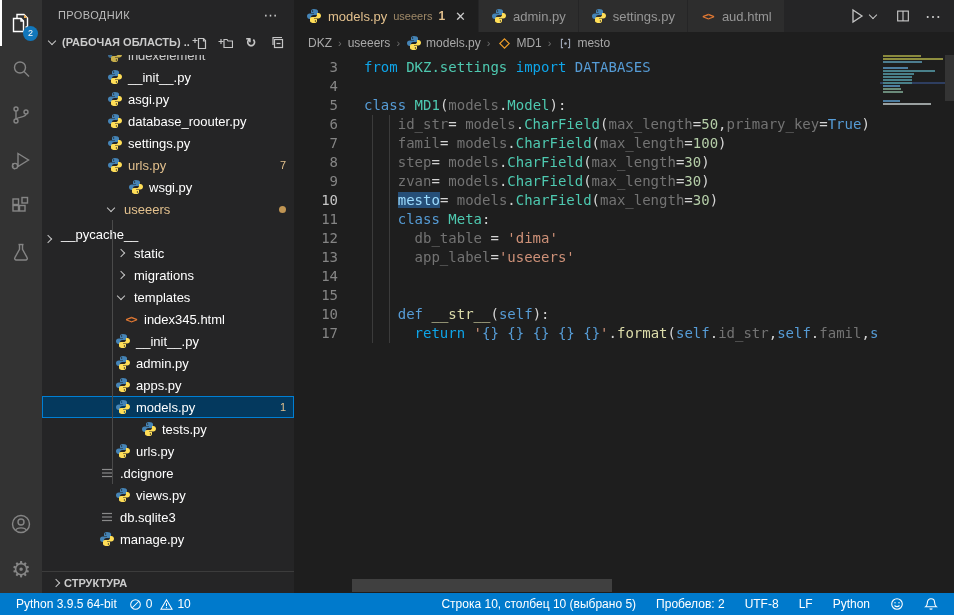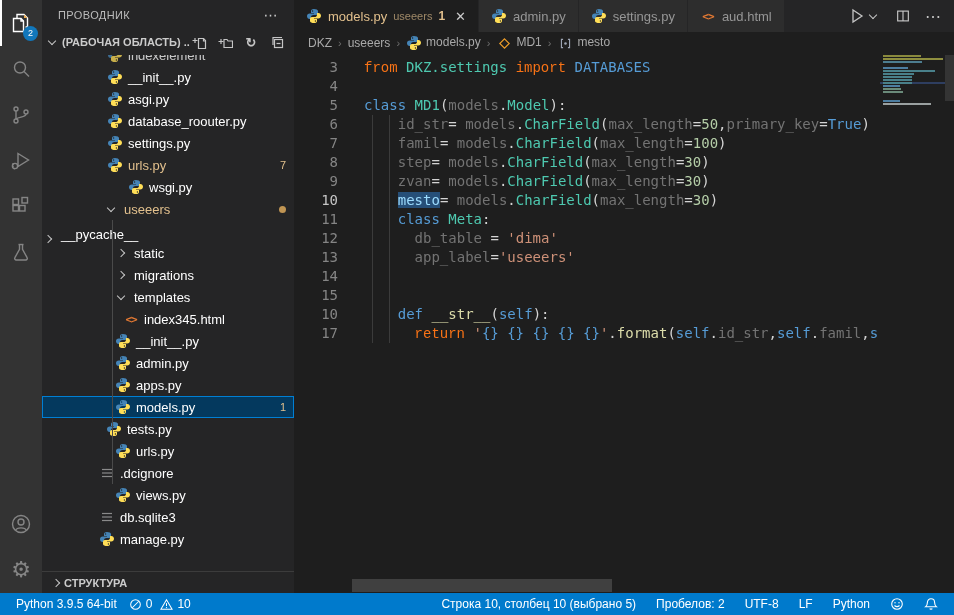--- a/index.html
+++ b/index.html
@@ -50,29 +50,29 @@
   .tabbar { height:32px; background:#252526; display:flex; align-items:stretch; }
   .tab { display:flex; align-items:center; gap:6px; padding:0 12px; background:#2d2d2d; color:#969696; border-right:1px solid #252526; cursor:pointer; font-size:13px; white-space:nowrap; }
   .tab.active { background:#1e1e1e; color:#e2c08d; }
   .tab .detail { font-size:11px; color:rgba(226,192,141,.65); }
   .tab .tbadge { color:#e2c08d; font-weight:bold; font-size:12px; }
   .tab .close { color:#cccccc; font-size:13px; margin-left:4px; }
   .tab-actions { margin-left:auto; display:flex; align-items:center; gap:14px; padding:0 12px; color:#c5c5c5; }
   .tab-actions .ta { display:flex; align-items:center; cursor:pointer; }
   .tab-actions .more-glyph { font-size:16px; letter-spacing:1px; }
   .breadcrumb { height:22px; display:flex; align-items:center; padding-left:14px; color:#a9a9a9; font-size:12px; gap:3px; }
-  .breadcrumb .bc { display:flex; gap:4px; cursor:pointer; }
+  .breadcrumb .bc { display:flex; align-items:center; gap:4px; cursor:pointer; }
   .breadcrumb .sep { color:#6e6e6e; margin:0 3px; font-size:11px; }
 
   .code { position:absolute; top:54px; left:0; right:74px; bottom:0; overflow:hidden;
           font-family:"DejaVu Sans Mono", monospace; font-size:14px; line-height:19px; padding-top:4px; }
   .code-line { height:19px; white-space:pre; padding-left:70px; position:relative; }
   .code-line .ln { position:absolute; left:0; top:0; width:44px; text-align:right; color:#858585; }
   .code-line .ln.active { color:#c6c6c6; }
-  .tk-k  { color:#f97316;font-family:Liberation Mono, monospace; } .tk-kb { color:#569cd6; } .tk-t { color:#4ec9b0; }
+  .tk-k  { color:#0ea5e9; } .tk-kb { color:#569cd6; } .tk-t { color:#4ec9b0; }
   .tk-f  { color:#dcdcaa; } .tk-v  { color:#737373; } .tk-p { color:#d4d4d4; }
   .tk-num{ color:#b5cea8; } .tk-s  { color:#ce9178; } .tk-sb{ color:#569cd6; }
   .tk-vsel { color:#9cdcfe; background:#264f78; }
   .guide { position:absolute; width:1px; background:#3b3b3b; }
 
   .minimap { position:absolute; top:55px; right:9px; width:65px; cursor:pointer; }
   .mm-row { height:2px; margin-bottom:1px; position:relative; }
   .mm-row .mm-bar { height:2px; margin-left:3px; }
   .mm-row.hl { background:rgba(86,139,253,.3); }
   .vscroll { position:absolute; top:55px; right:0; width:9px; height:46px; background:rgba(121,121,121,.25); cursor:pointer; }
@@ -303,21 +303,21 @@
         <div class="tree-row selected" style="padding-left: 73px;">
           <span class="ico16">
             <svg width="16" height="16" viewBox="0 0 16 16">
               <path fill="#4584b6" d="M7.9 1C6.2 1 5 1.8 5 3.1V5h3v.5H3.7C2.1 5.5 1 6.6 1 8.2c0 1.6 1.1 2.8 2.7 2.8H5V9.3C5 7.9 6.1 7 7.5 7h2.7C11.3 7 12 6.2 12 5.1V3.1C12 1.8 10.1 1 7.9 1zM6.6 2.3c.4 0 .7.3.7.7s-.3.7-.7.7-.7-.3-.7-.7.3-.7.7-.7z"></path>
               <path fill="#ffde57" d="M8.1 15c1.7 0 2.9-.8 2.9-2.1V11H8v-.5h4.3c1.6 0 2.7-1.1 2.7-2.7 0-1.6-1.1-2.8-2.7-2.8H11v1.7C11 8.1 9.9 9 8.5 9H5.8C4.7 9 4 9.8 4 10.9v2C4 14.2 5.9 15 8.1 15zm1.3-1.3c-.4 0-.7-.3-.7-.7s.3-.7.7-.7.7.3.7.7-.3.7-.7.7z"></path>
             </svg>
           </span>
           <span class="lbl">models.py</span>
           <span class="tree-badge">1</span>
         </div>
-        <div class="tree-row" style="padding-left: 64px; align-items: center;">
+        <div class="tree-row" style="padding-left: 99px; align-items: center;">
           <span class="ico16">
             <svg width="16" height="16" viewBox="0 0 16 16">
               <path fill="#4584b6" d="M7.9 1C6.2 1 5 1.8 5 3.1V5h3v.5H3.7C2.1 5.5 1 6.6 1 8.2c0 1.6 1.1 2.8 2.7 2.8H5V9.3C5 7.9 6.1 7 7.5 7h2.7C11.3 7 12 6.2 12 5.1V3.1C12 1.8 10.1 1 7.9 1zM6.6 2.3c.4 0 .7.3.7.7s-.3.7-.7.7-.7-.3-.7-.7.3-.7.7-.7z"></path>
               <path fill="#ffde57" d="M8.1 15c1.7 0 2.9-.8 2.9-2.1V11H8v-.5h4.3c1.6 0 2.7-1.1 2.7-2.7 0-1.6-1.1-2.8-2.7-2.8H11v1.7C11 8.1 9.9 9 8.5 9H5.8C4.7 9 4 9.8 4 10.9v2C4 14.2 5.9 15 8.1 15zm1.3-1.3c-.4 0-.7-.3-.7-.7s.3-.7.7-.7.7.3.7.7-.3.7-.7.7z"></path>
             </svg>
           </span>
           <span class="lbl">tests.py</span>
         </div>
         <div class="tree-row" style="padding-left: 73px;">
           <span class="ico16">

